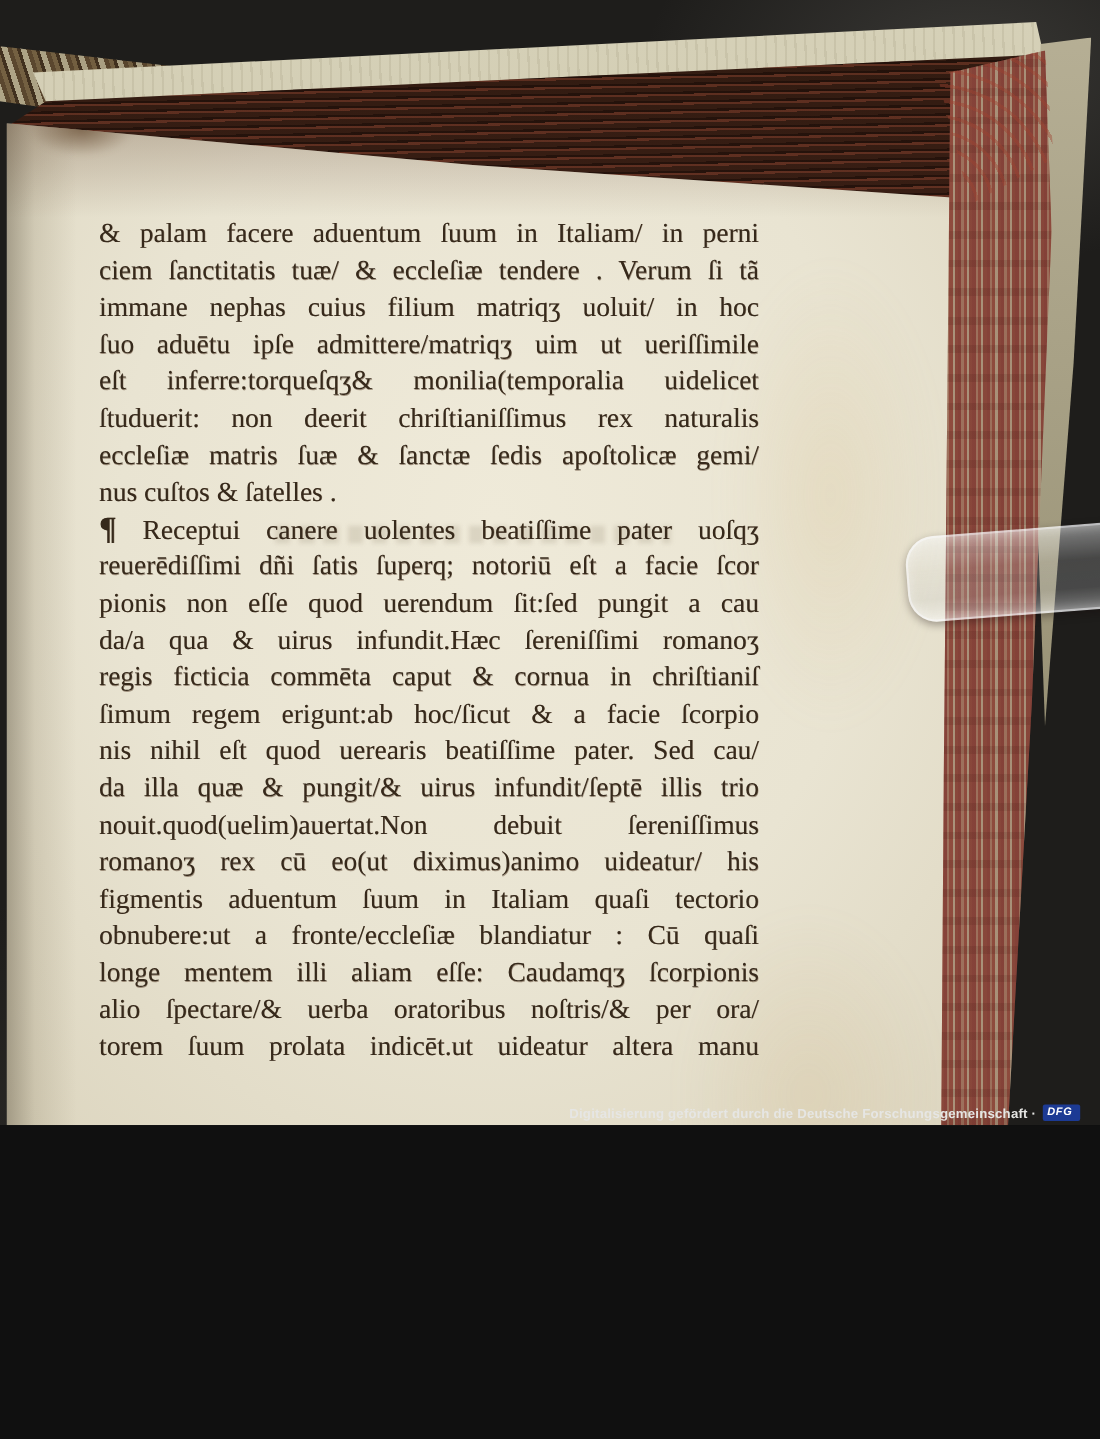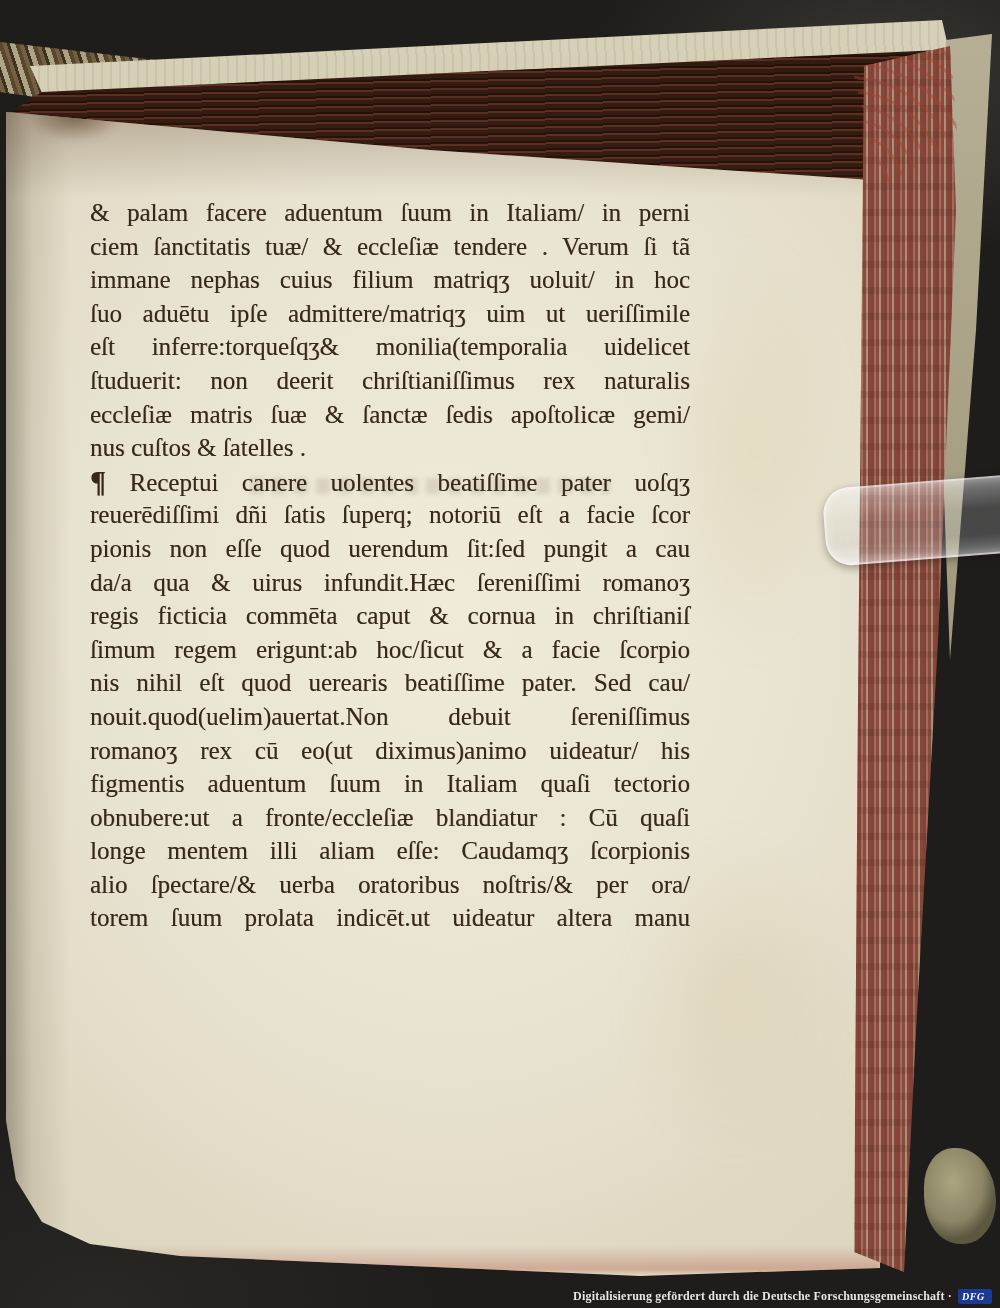--- a/index.html
+++ b/index.html
@@ -1,16 +1,16 @@
 <!DOCTYPE html>
 <html><head>
 <meta charset="utf-8">
 <style>
   html,body{margin:0;padding:0;background:#101010;}
-  .stage{position:relative;width:1000px;height:1308px;overflow:hidden;
+  .stage{position:relative;width:1000px;height:1023px;overflow:hidden;
          background:#1e1d1b;font-family:"Liberation Serif","DejaVu Serif",serif;}
   .stage > div{position:absolute;}
   
   .bg-light{inset:0;background:
      radial-gradient(420px 260px at 88% 6%, rgba(120,118,112,.30), rgba(0,0,0,0) 70%),
      radial-gradient(500px 300px at 10% 100%, rgba(60,58,54,.35), rgba(0,0,0,0) 70%);}
   
   .headband{inset:0;clip-path:polygon(0px 42px,172px 62px,184px 118px,0px 92px);
      background:repeating-linear-gradient(72deg,#d3c9a6 0 5px,#6a5438 5px 9px,#8a7450 9px 13px,#4a3824 13px 16px);}
   .headband::after{content:"";position:absolute;inset:0;background:linear-gradient(90deg,rgba(30,20,10,.2),rgba(40,25,12,.55));}
@@ -65,22 +65,22 @@
      background:linear-gradient(180deg,rgba(246,248,250,.45),rgba(220,224,228,.22) 40%,rgba(200,204,208,.25) 75%,rgba(245,247,250,.40));
      border:2px solid rgba(252,252,255,.55);box-shadow:0 3px 8px rgba(20,10,8,.35), inset 0 0 10px rgba(255,255,255,.35);}
   
   .textblock{left:90px;top:196px;width:600px;}
   .line{width:600px;height:33.6px;font-size:25px;line-height:33.6px;color:#36291b;
      text-align:justify;text-align-last:justify;-moz-text-align-last:justify;
      text-shadow:.4px .4px 0 rgba(70,45,25,.45);white-space:normal;overflow:visible;}
   .line.short{text-align-last:left;-moz-text-align-last:left;}
   .pilcrow{font-size:1.18em;font-weight:bold;}
   
-  .footer{right:8px;bottom:4px;display:flex;align-items:center;gap:6px;
-     font-family:Liberation Serif, serif;}
+  .footer{right:18px;bottom:4px;display:flex;align-items:center;gap:6px;
+     font-family:Liberation Sans, sans-serif;}
   .caption{color:#e6e6e4;font-size:12px;font-weight:bold;letter-spacing:.2px;}
   .dfg-logo{display:inline-block;min-width:26px;padding:1px 4px;border-radius:2px;
      background:#1c3a94;color:#fff;font-size:10px;font-weight:bold;font-style:italic;
      letter-spacing:.6px;line-height:13px;}
 </style>
 </head>
 <body>
 
 <div class="stage">
   <div class="bg-light"></div>
@@ -112,20 +112,21 @@
       <div class="line short">nus cuſtos &amp; ſatelles .</div>
     </div>
     <div class="para">
       <div class="line"><span class="pilcrow">¶</span> <span>Receptui canere uolentes beatiſſime pater uoſqʒ</span></div>
       <div class="line">reuerēdiſſimi dñi ſatis ſuperq; notoriū eſt a facie ſcor</div>
       <div class="line">pionis non eſſe quod uerendum ſit:ſed pungit a cau</div>
       <div class="line">da/a qua &amp; uirus infundit.Hæc ſereniſſimi romanoʒ</div>
       <div class="line">regis ficticia commēta caput &amp; cornua in chriſtianiſ</div>
       <div class="line">ſimum regem erigunt:ab hoc/ſicut &amp; a facie ſcorpio</div>
       <div class="line">nis nihil eſt quod uerearis beatiſſime pater. Sed cau/</div>
+      <div class="line">da illa quæ &amp; pungit/&amp; uirus infundit/ſeptē illis trio</div>
       <div class="line">nouit.quod(uelim)auertat.Non debuit ſereniſſimus</div>
       <div class="line">romanoʒ rex cū eo(ut diximus)animo uideatur/ his</div>
       <div class="line">figmentis aduentum ſuum in Italiam quaſi tectorio</div>
       <div class="line">obnubere:ut a fronte/eccleſiæ blandiatur : Cū quaſi</div>
       <div class="line">longe mentem illi aliam eſſe: Caudamqʒ ſcorpionis</div>
       <div class="line">alio ſpectare/&amp; uerba oratoribus noſtris/&amp; per ora/</div>
       <div class="line">torem ſuum prolata indicēt.ut uideatur altera manu</div>
     </div>
   </div>
 

